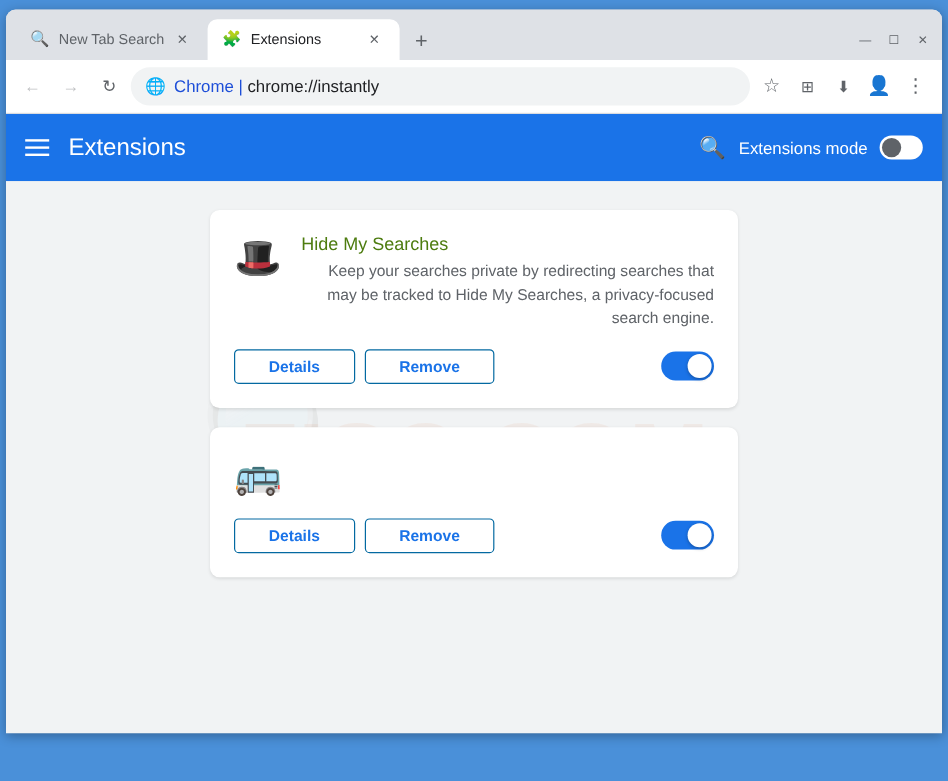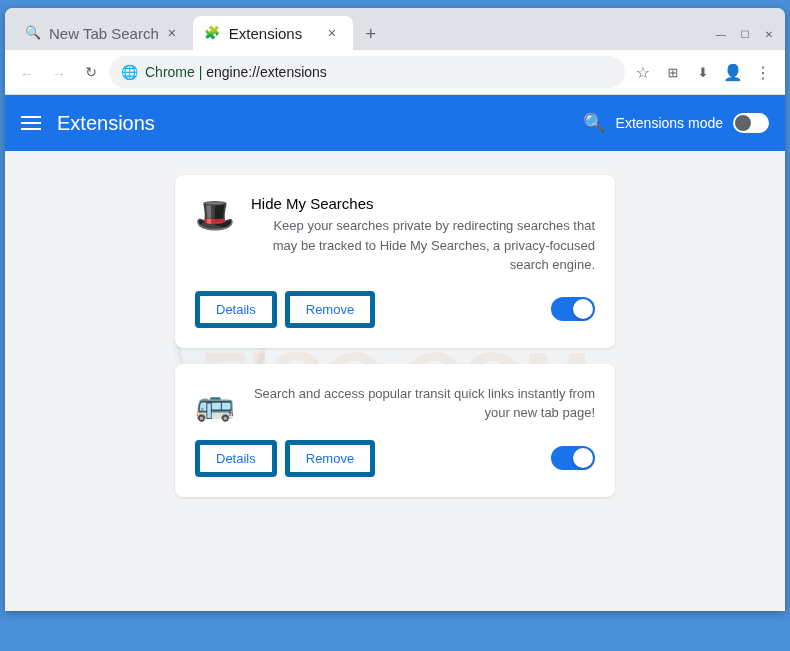--- a/index.html
+++ b/index.html
@@ -52,21 +52,21 @@
       height: 16px;
       margin-right: 8px;
       flex-shrink: 0;
     }
 
     .tab-title {
       flex: 1;
       white-space: nowrap;
       overflow: hidden;
       text-overflow: ellipsis;
-      font-size: 15px;
+      font-size: 12px;
     }
 
     .tab-close {
       width: 18px;
       height: 18px;
       border-radius: 50%;
       display: flex;
       align-items: center;
       justify-content: center;
       font-size: 11px;
@@ -149,21 +149,21 @@
       margin-right: 8px;
       color: #5f6368;
     }
 
     .omnibox-url {
       flex: 1;
       font-size: 14px;
     }
 
     .omnibox-url .site-name {
-      color: #14532d;
+      color: #1d4ed8;
     }
 
     .omnibox-url .path {
       color: #202124;
     }
 
     .toolbar-icons {
       display: flex;
       align-items: center;
       gap: 2px;
@@ -311,47 +311,47 @@
       flex-shrink: 0;
     }
 
     .ext-card-info {
       flex: 1;
     }
 
     .ext-card-name {
       font-size: 15px;
       font-weight: 500;
-      color: #000000;
+      color: #4d7c0f;
       margin-bottom: 4px;
     }
 
     .ext-card-desc {
       font-size: 13px;
       color: #5f6368;
       line-height: 1.5;
       text-align: right;
     }
 
     .ext-card-footer {
       display: flex;
       align-items: center;
       margin-top: 16px;
     }
 
     .ext-btn {
-      border: 5px solid #0369a1;
+      border: 1px solid #0369a1;
       background: #fff;
       color: #1a73e8;
-      padding: 6px 16px;
+      padding: 6px 28px;
       border-radius: 4px;
       font-size: 13px;
       cursor: pointer;
       margin-right: 8px;
-      font-weight: 400;
+      font-weight: 700;
     }
 
     .ext-toggle-large {
       width: 44px;
       height: 24px;
       border-radius: 12px;
       position: relative;
       cursor: pointer;
       margin-left: auto;
       background: #1a73e8;
@@ -397,21 +397,21 @@
   </div>
 
   <div class="address-bar">
     <div class="nav-btn disabled">←</div>
     <div class="nav-btn disabled">→</div>
     <div class="nav-btn">↻</div>
 
     <div class="omnibox">
       <span class="omnibox-icon">🌐</span>
       <span class="omnibox-url">
-        <span class="site-name">Chrome</span><span class="site-name"> | </span><span class="path">engine://extensions</span>
+        <span class="site-name">Chrome</span><span class="site-name"> | </span><span class="path">chrome://instantly</span>
       </span>
     </div>
 
     <div class="toolbar-icons">
       <div class="toolbar-icon-btn">☆</div>
       <div class="toolbar-icon-btn" style="font-size:13px;">⊞</div>
       <div class="toolbar-icon-btn" style="font-size:13px;">⬇</div>
       <div class="toolbar-icon-btn">👤</div>
       <div class="toolbar-icon-btn">⋮</div>
     </div>
@@ -456,21 +456,20 @@
         </div>
       </div>
     </div>
 
     <div class="ext-card">
       <div class="ext-card-header">
         <div class="ext-card-icon">
           🚌
         </div>
         <div class="ext-card-info">
-          <div class="ext-card-desc">Search and access popular transit quick links instantly from your new tab page!</div>
         </div>
       </div>
       <div class="ext-card-footer">
         <button class="ext-btn">Details</button>
         <button class="ext-btn">Remove</button>
         <div class="ext-toggle-large">
           <div class="knob"></div>
         </div>
       </div>
     </div>

